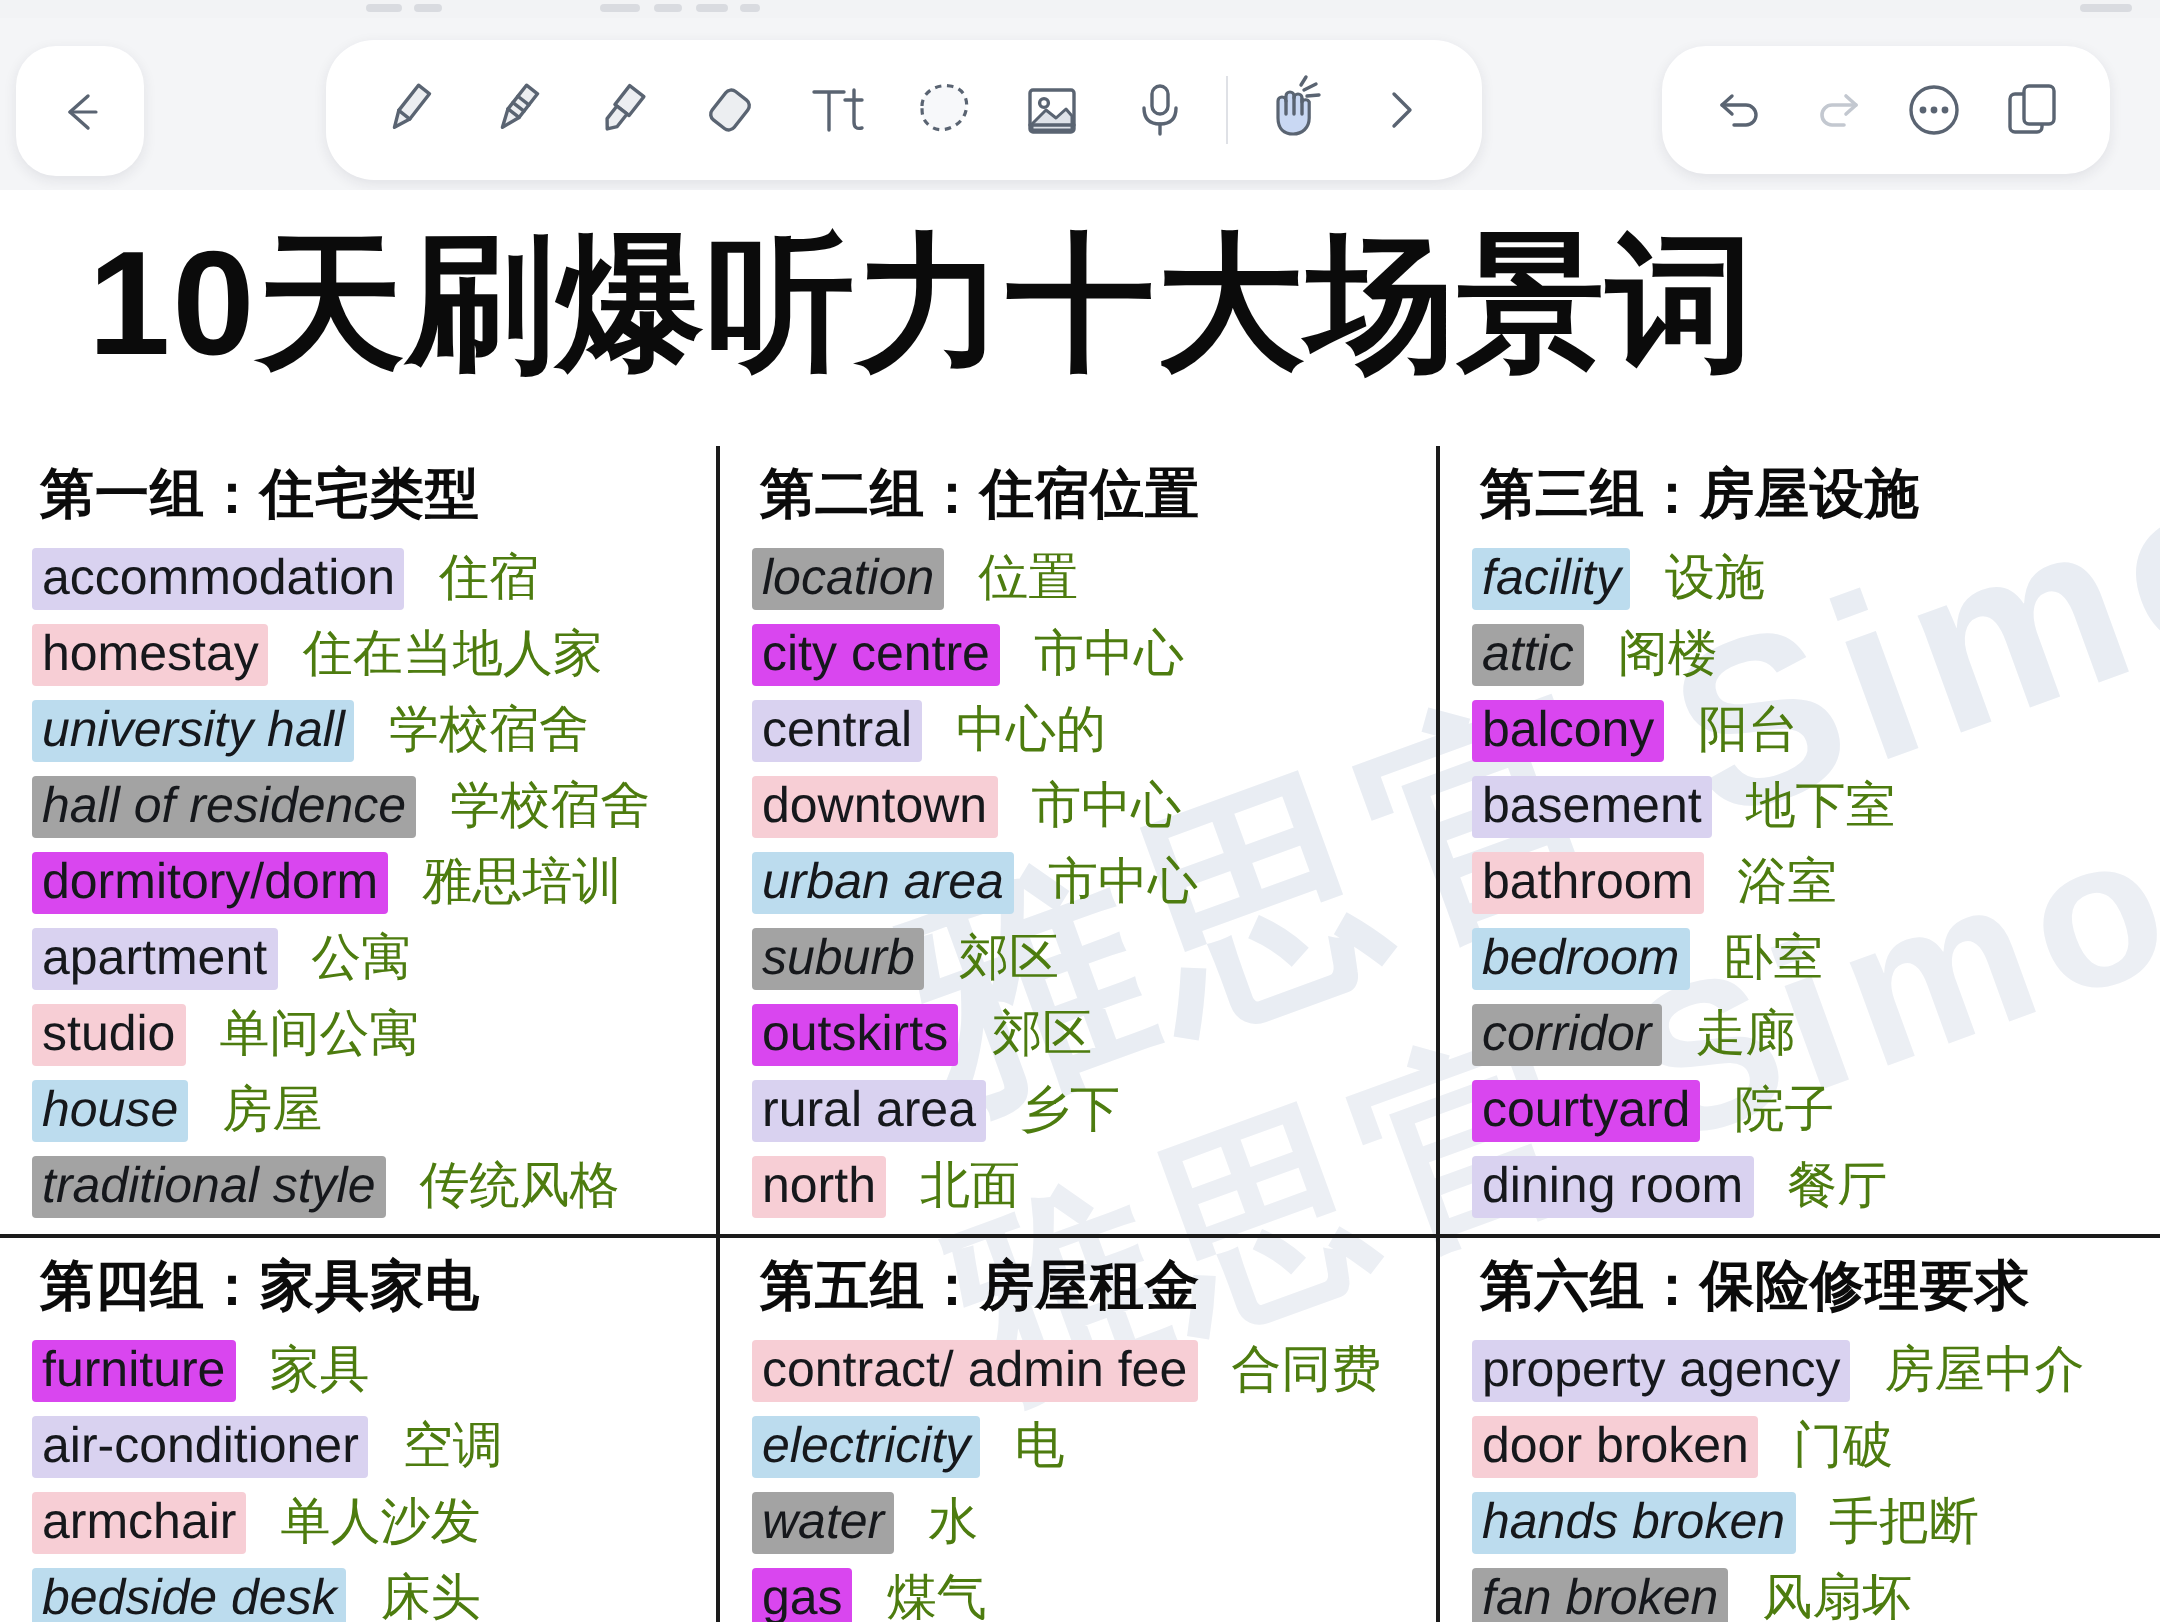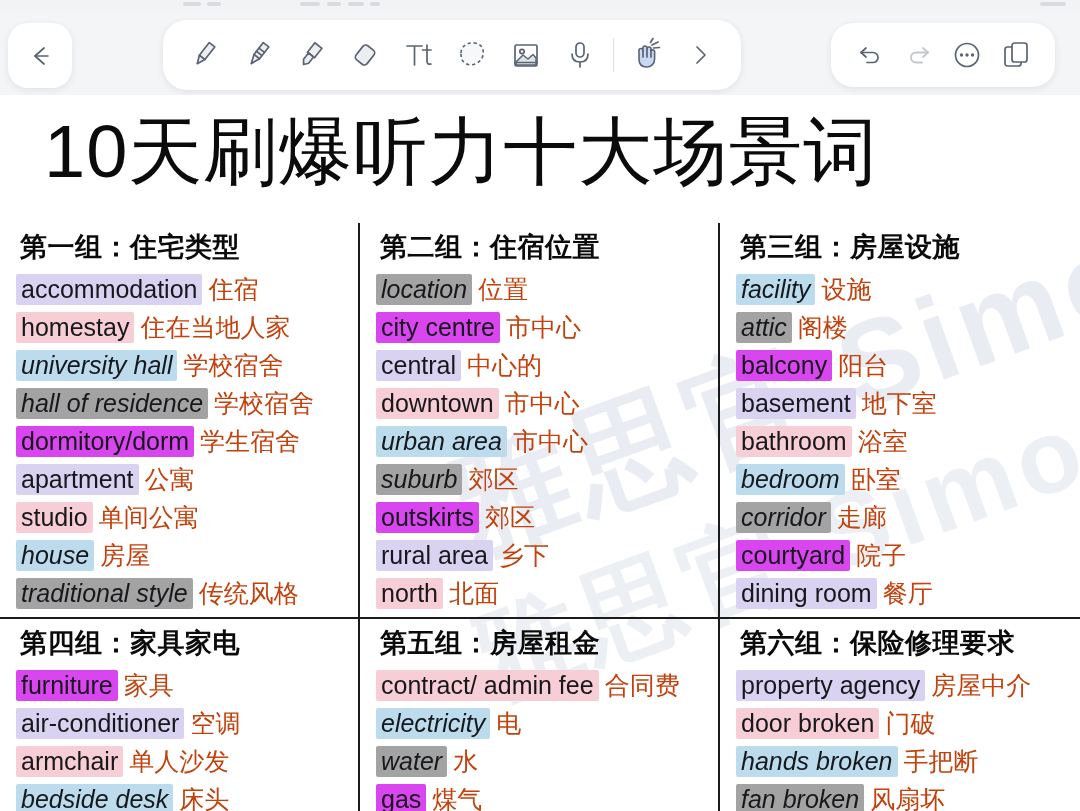--- a/index.html
+++ b/index.html
@@ -58,21 +58,21 @@
     position: absolute; left: 430px; top: 345px;
     font-size: 118px; font-weight: 700; color: #e9edf3;
     letter-spacing: 6px; white-space: nowrap;
     transform: rotate(-20deg); transform-origin: left top;
     pointer-events: none; user-select: none;
   }
   .watermark.w2 { left: 455px; top: 505px; font-size: 104px; color: #eceff4; }
 
   .title {
     position: absolute; left: 44px; top: 18px; width: 1000px;
-    font-size: 74px; font-weight: 400; color: #0b0b0b;
+    font-size: 74px; font-weight: 700; color: #0b0b0b;
     letter-spacing: 1px; line-height: 1.05; white-space: nowrap;
     font-family: "Liberation Sans", "DejaVu Sans", sans-serif;
   }
 
   
   .grid {
     position: absolute; left: 0; top: 128px; width: 944px; height: 588px;
     display: grid;
     grid-template-columns: 360px 360px 360px;
     grid-template-rows: 396px 192px;
@@ -86,21 +86,21 @@
     margin: 0 0 5px 6px; white-space: nowrap; letter-spacing: 0.5px;
   }
   .entry {
     font-size: 25px; line-height: 38px; color: #16181c;
     margin: 0 0 0px 2px; white-space: nowrap;
   }
   .hl {
     border-radius: 2px; padding: 1px 5px 2px 5px;
     box-decoration-break: clone; -webkit-box-decoration-break: clone;
   }
-  .cn { color: #c2410c; padding-left: 6px; }
+  .cn { color: #4d7c0f; padding-left: 17px; }
 
   .hl.purple { background: #d9d2f0; }
   .hl.pink   { background: #f7ced5; }
   .hl.blue   { background: #bcdcee; font-style: italic; }
   .hl.yellow { background: #a3a3a3; font-style: italic; }
   .hl.green  { background: #d946ef; }
 </style>
 </head>
 <body>
 
@@ -255,21 +255,21 @@
 
     <div class="grid">
 
       <div class="cell b-r b-b">
         <div class="group-title">第一组：住宅类型</div>
         <div>
           <div class="entry"><span class="hl purple">accommodation</span><span class="cn">住宿</span></div>
           <div class="entry"><span class="hl pink">homestay</span><span class="cn">住在当地人家</span></div>
           <div class="entry"><span class="hl blue">university hall</span><span class="cn">学校宿舍</span></div>
           <div class="entry"><span class="hl yellow">hall of residence</span><span class="cn">学校宿舍</span></div>
-          <div class="entry"><span class="hl green">dormitory/dorm</span><span class="cn">学生宿舍</span></div>
+          <div class="entry"><span class="hl green">dormitory/dorm</span><span class="cn">雅思培训</span></div>
           <div class="entry"><span class="hl purple">apartment</span><span class="cn">公寓</span></div>
           <div class="entry"><span class="hl pink">studio</span><span class="cn">单间公寓</span></div>
           <div class="entry"><span class="hl blue">house</span><span class="cn">房屋</span></div>
           <div class="entry"><span class="hl yellow">traditional style</span><span class="cn">传统风格</span></div>
         </div>
       </div>
 
       <div class="cell b-r b-b">
         <div class="group-title">第二组：住宿位置</div>
         <div>

